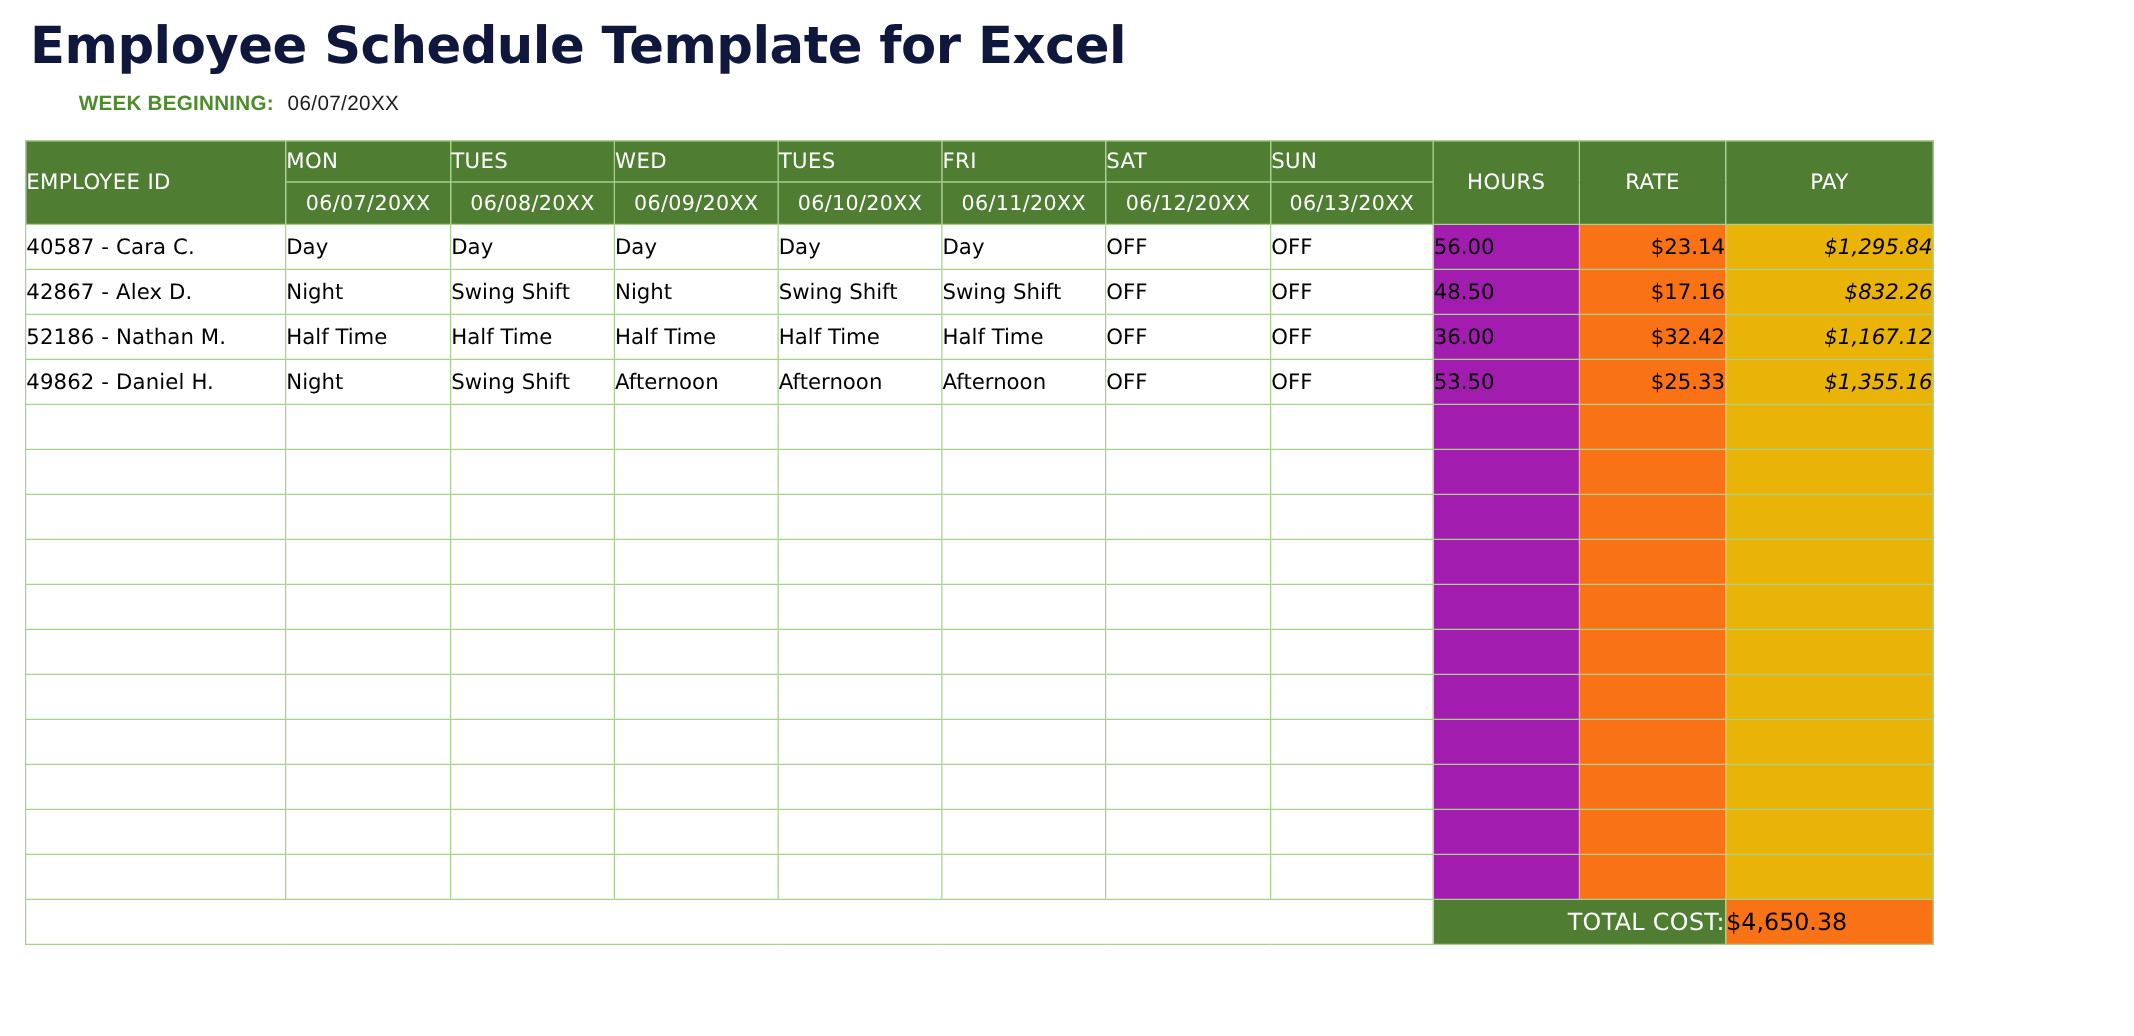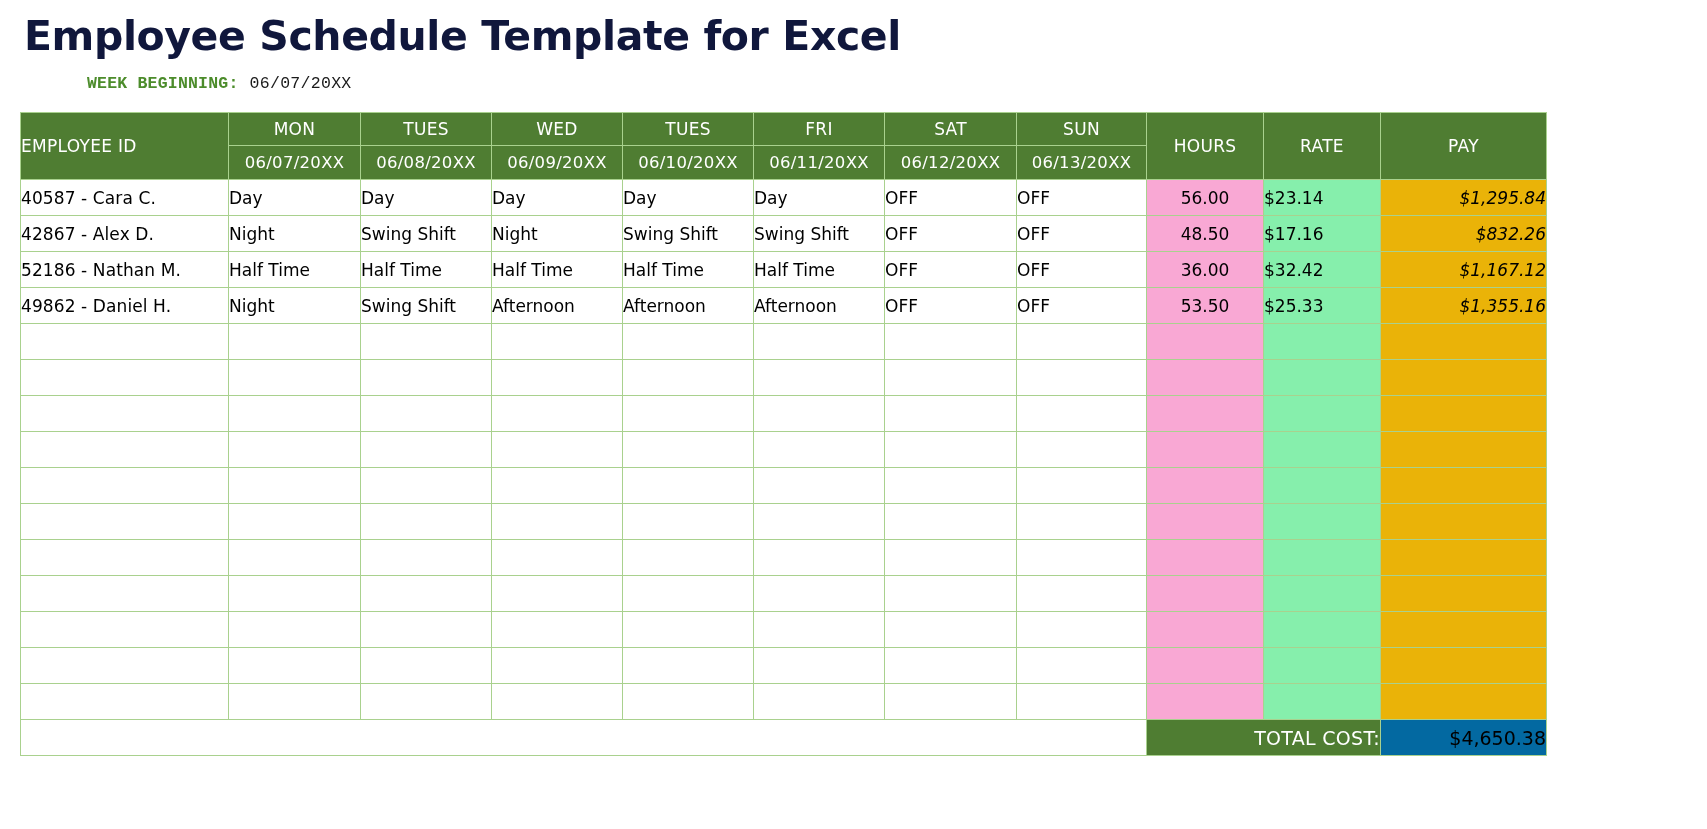--- a/index.html
+++ b/index.html
@@ -34,22 +34,21 @@
     font-family: "DejaVu Sans", sans-serif;
     white-space: nowrap;
   }
 
   .weekline {
     position: absolute;
     left: 63px;
     top: 74px;
     font-size: 16.5px;
     white-space: nowrap;
-    font-family: Liberation Mono, monospace;
-    margin-left: 24px;
+    font-family: Liberation Sans, sans-serif;
   }
   .weekline .wb-label {
     font-weight: bold;
     color: #4c8c2b;
     letter-spacing: 0.2px;
   }
   .weekline .wb-value {
     color: #1a1a1a;
     font-weight: normal;
     margin-left: 11px;
@@ -87,21 +86,21 @@
     letter-spacing: 0.3px;
     font-family: "DejaVu Sans", sans-serif;
   }
   th.empid {
     text-align: left;
     padding-left: 26px;
     font-size: 17px;
     vertical-align: middle;
   }
   th.day-name {
-    text-align: center;
+    text-align: left;
     height: 32px;
     line-height: 32px;
   }
   th.day-date {
     text-align: center;
     height: 33px;
     line-height: 33px;
     font-size: 16.5px;
   }
   th.span2 {
@@ -122,26 +121,26 @@
   td.c-emp {
     text-align: left;
     padding-left: 22px;
     letter-spacing: 0.1px;
   }
   td.c-shift {
     text-align: left;
     padding-left: 15px;
   }
   td.c-hours {
-    background: #f9a8d4;
-    text-align: center;
+    background: #a21caf;
+    text-align: left;
   }
   td.c-rate {
-    background: #86efac;
-    text-align: left;
+    background: #f97316;
+    text-align: right;
     padding-right: 14px;
   }
   td.c-pay {
     background: #eab308;
     text-align: right;
     padding-right: 14px;
     font-style: italic;
   }
 
   
@@ -156,22 +155,21 @@
   td.total-label {
     background: #4f7d32;
     color: #ffffff;
     text-align: right;
     padding-right: 14px;
     font-size: 19px;
     letter-spacing: 0.3px;
     font-family: "DejaVu Sans", sans-serif;
   }
   td.total-value {
-    background: #0369a1;
-    text-align: right;
+    background: #f97316;
     padding-right: 14px;
     font-size: 19px;
     color: #000000;
     font-family: "DejaVu Sans", sans-serif;
   }
 </style>
 </head>
 <body>
 
 <div class="page">

